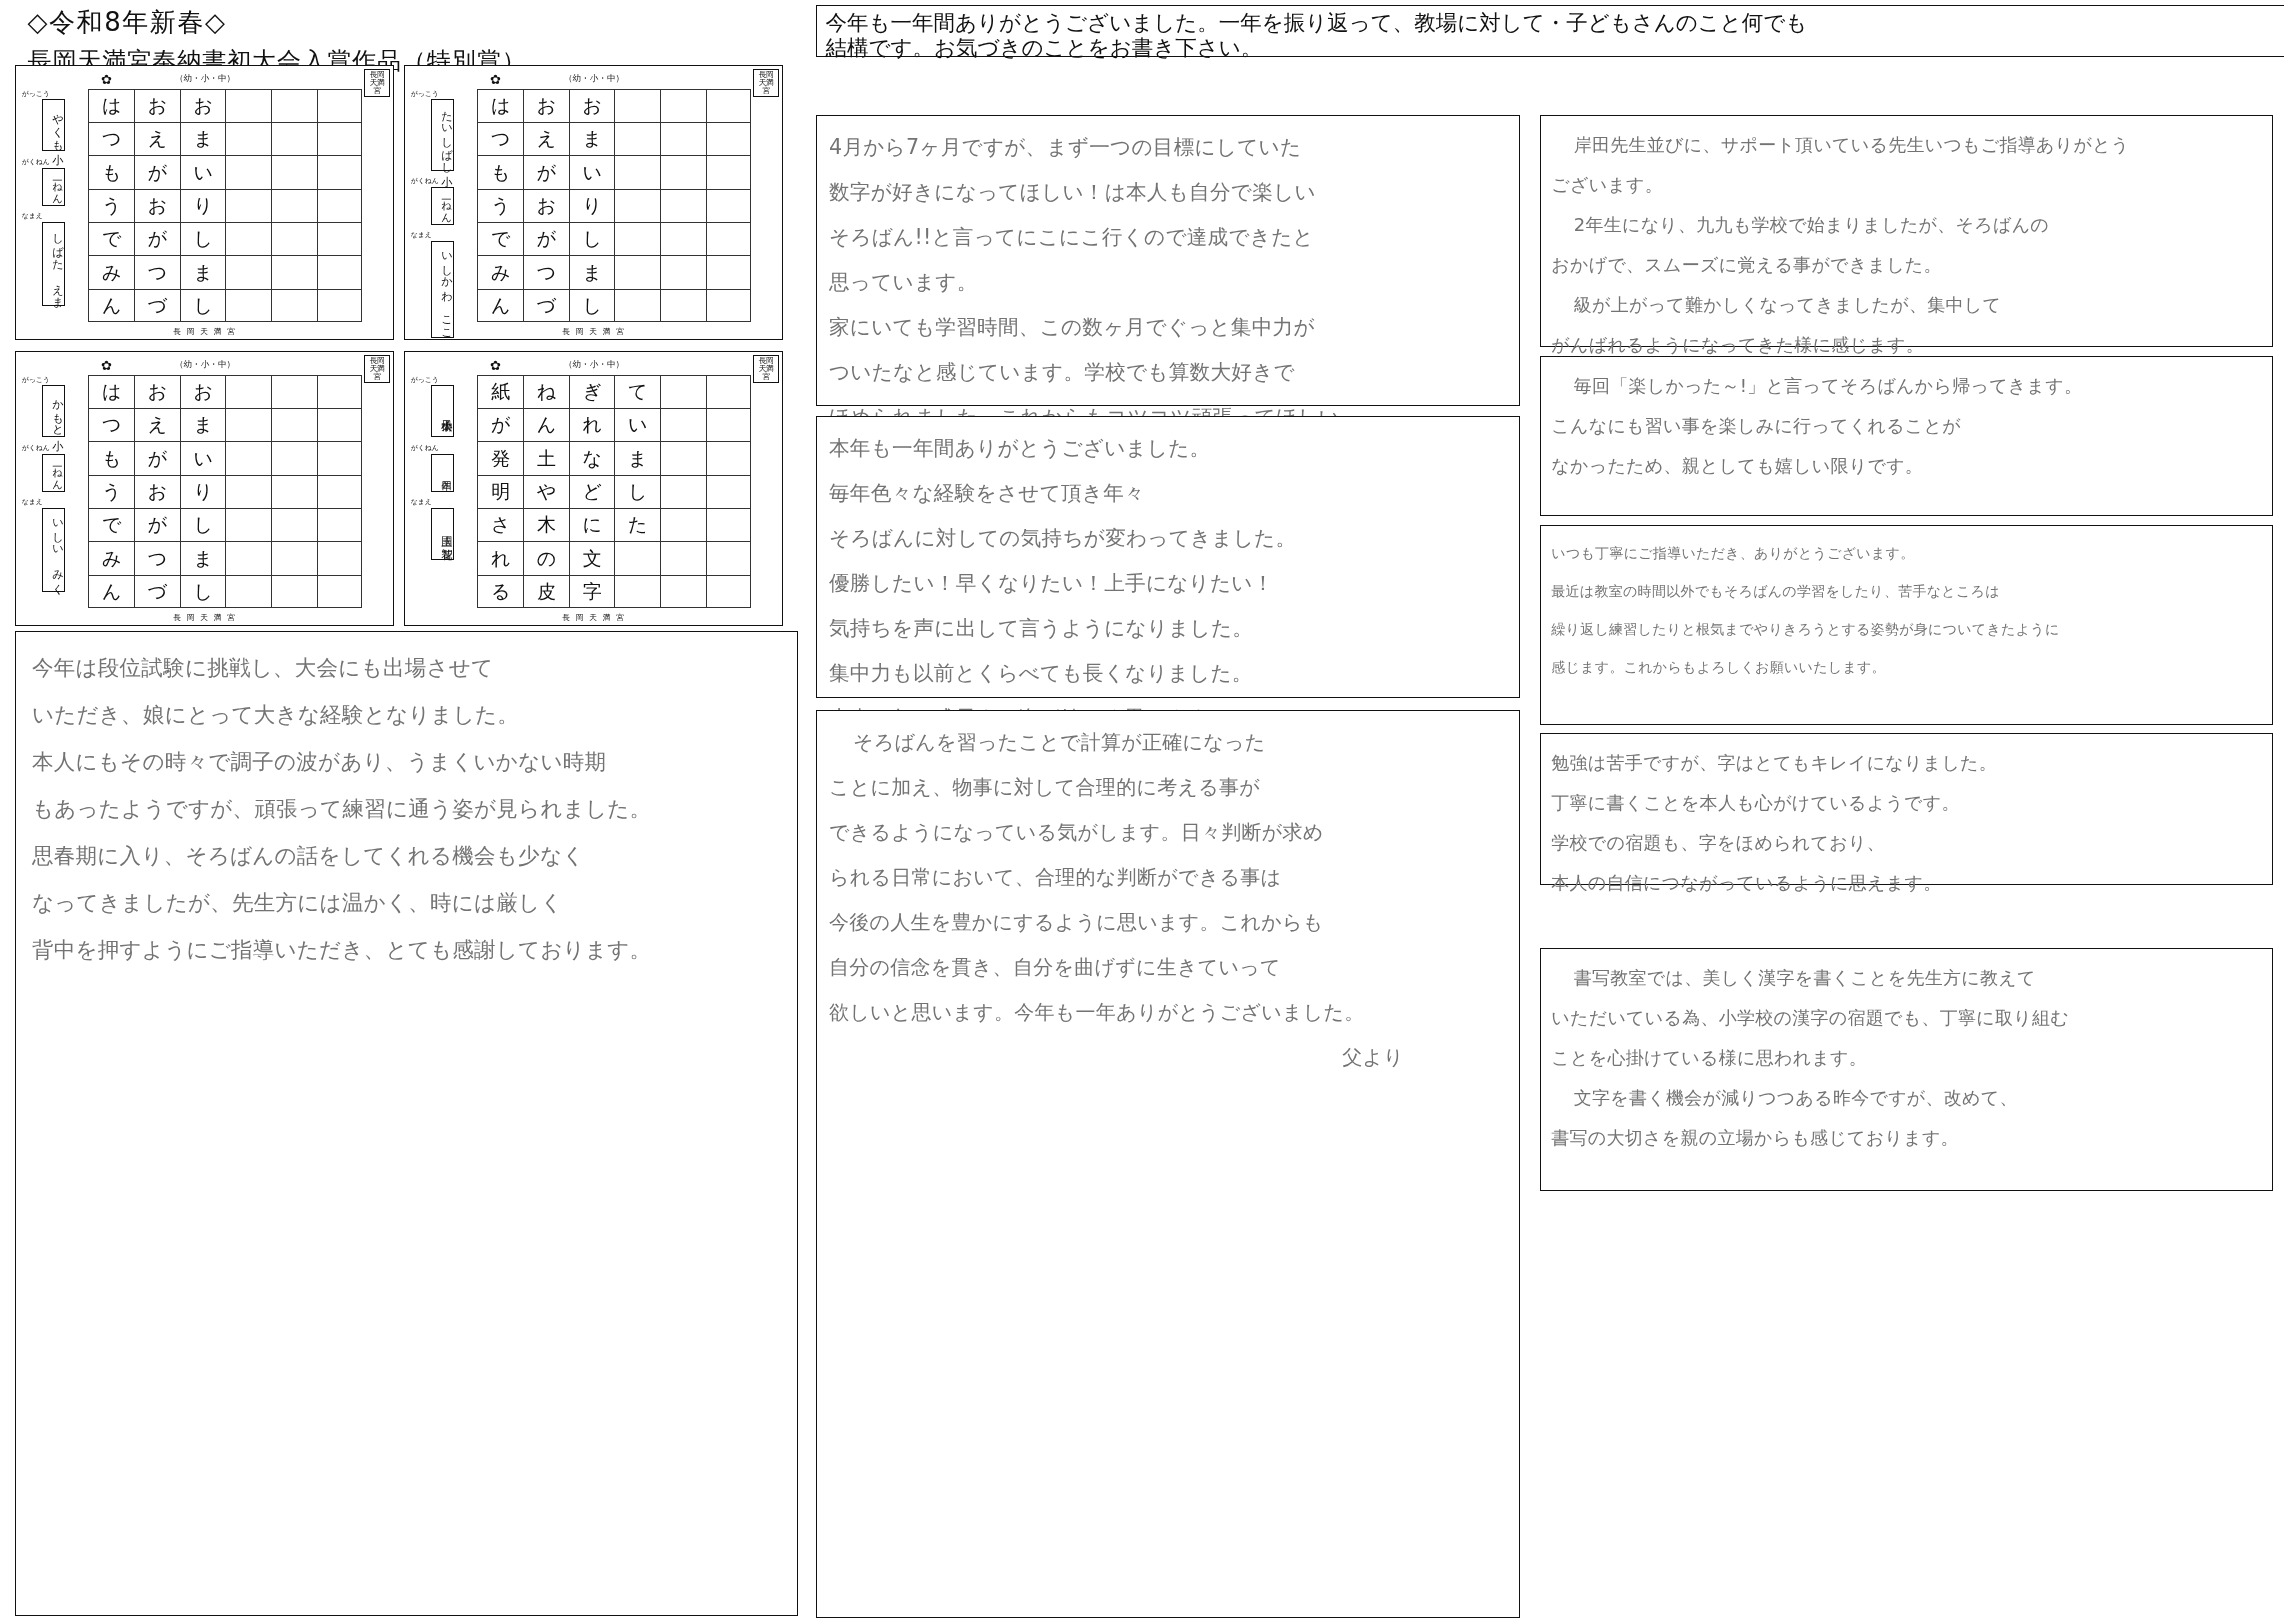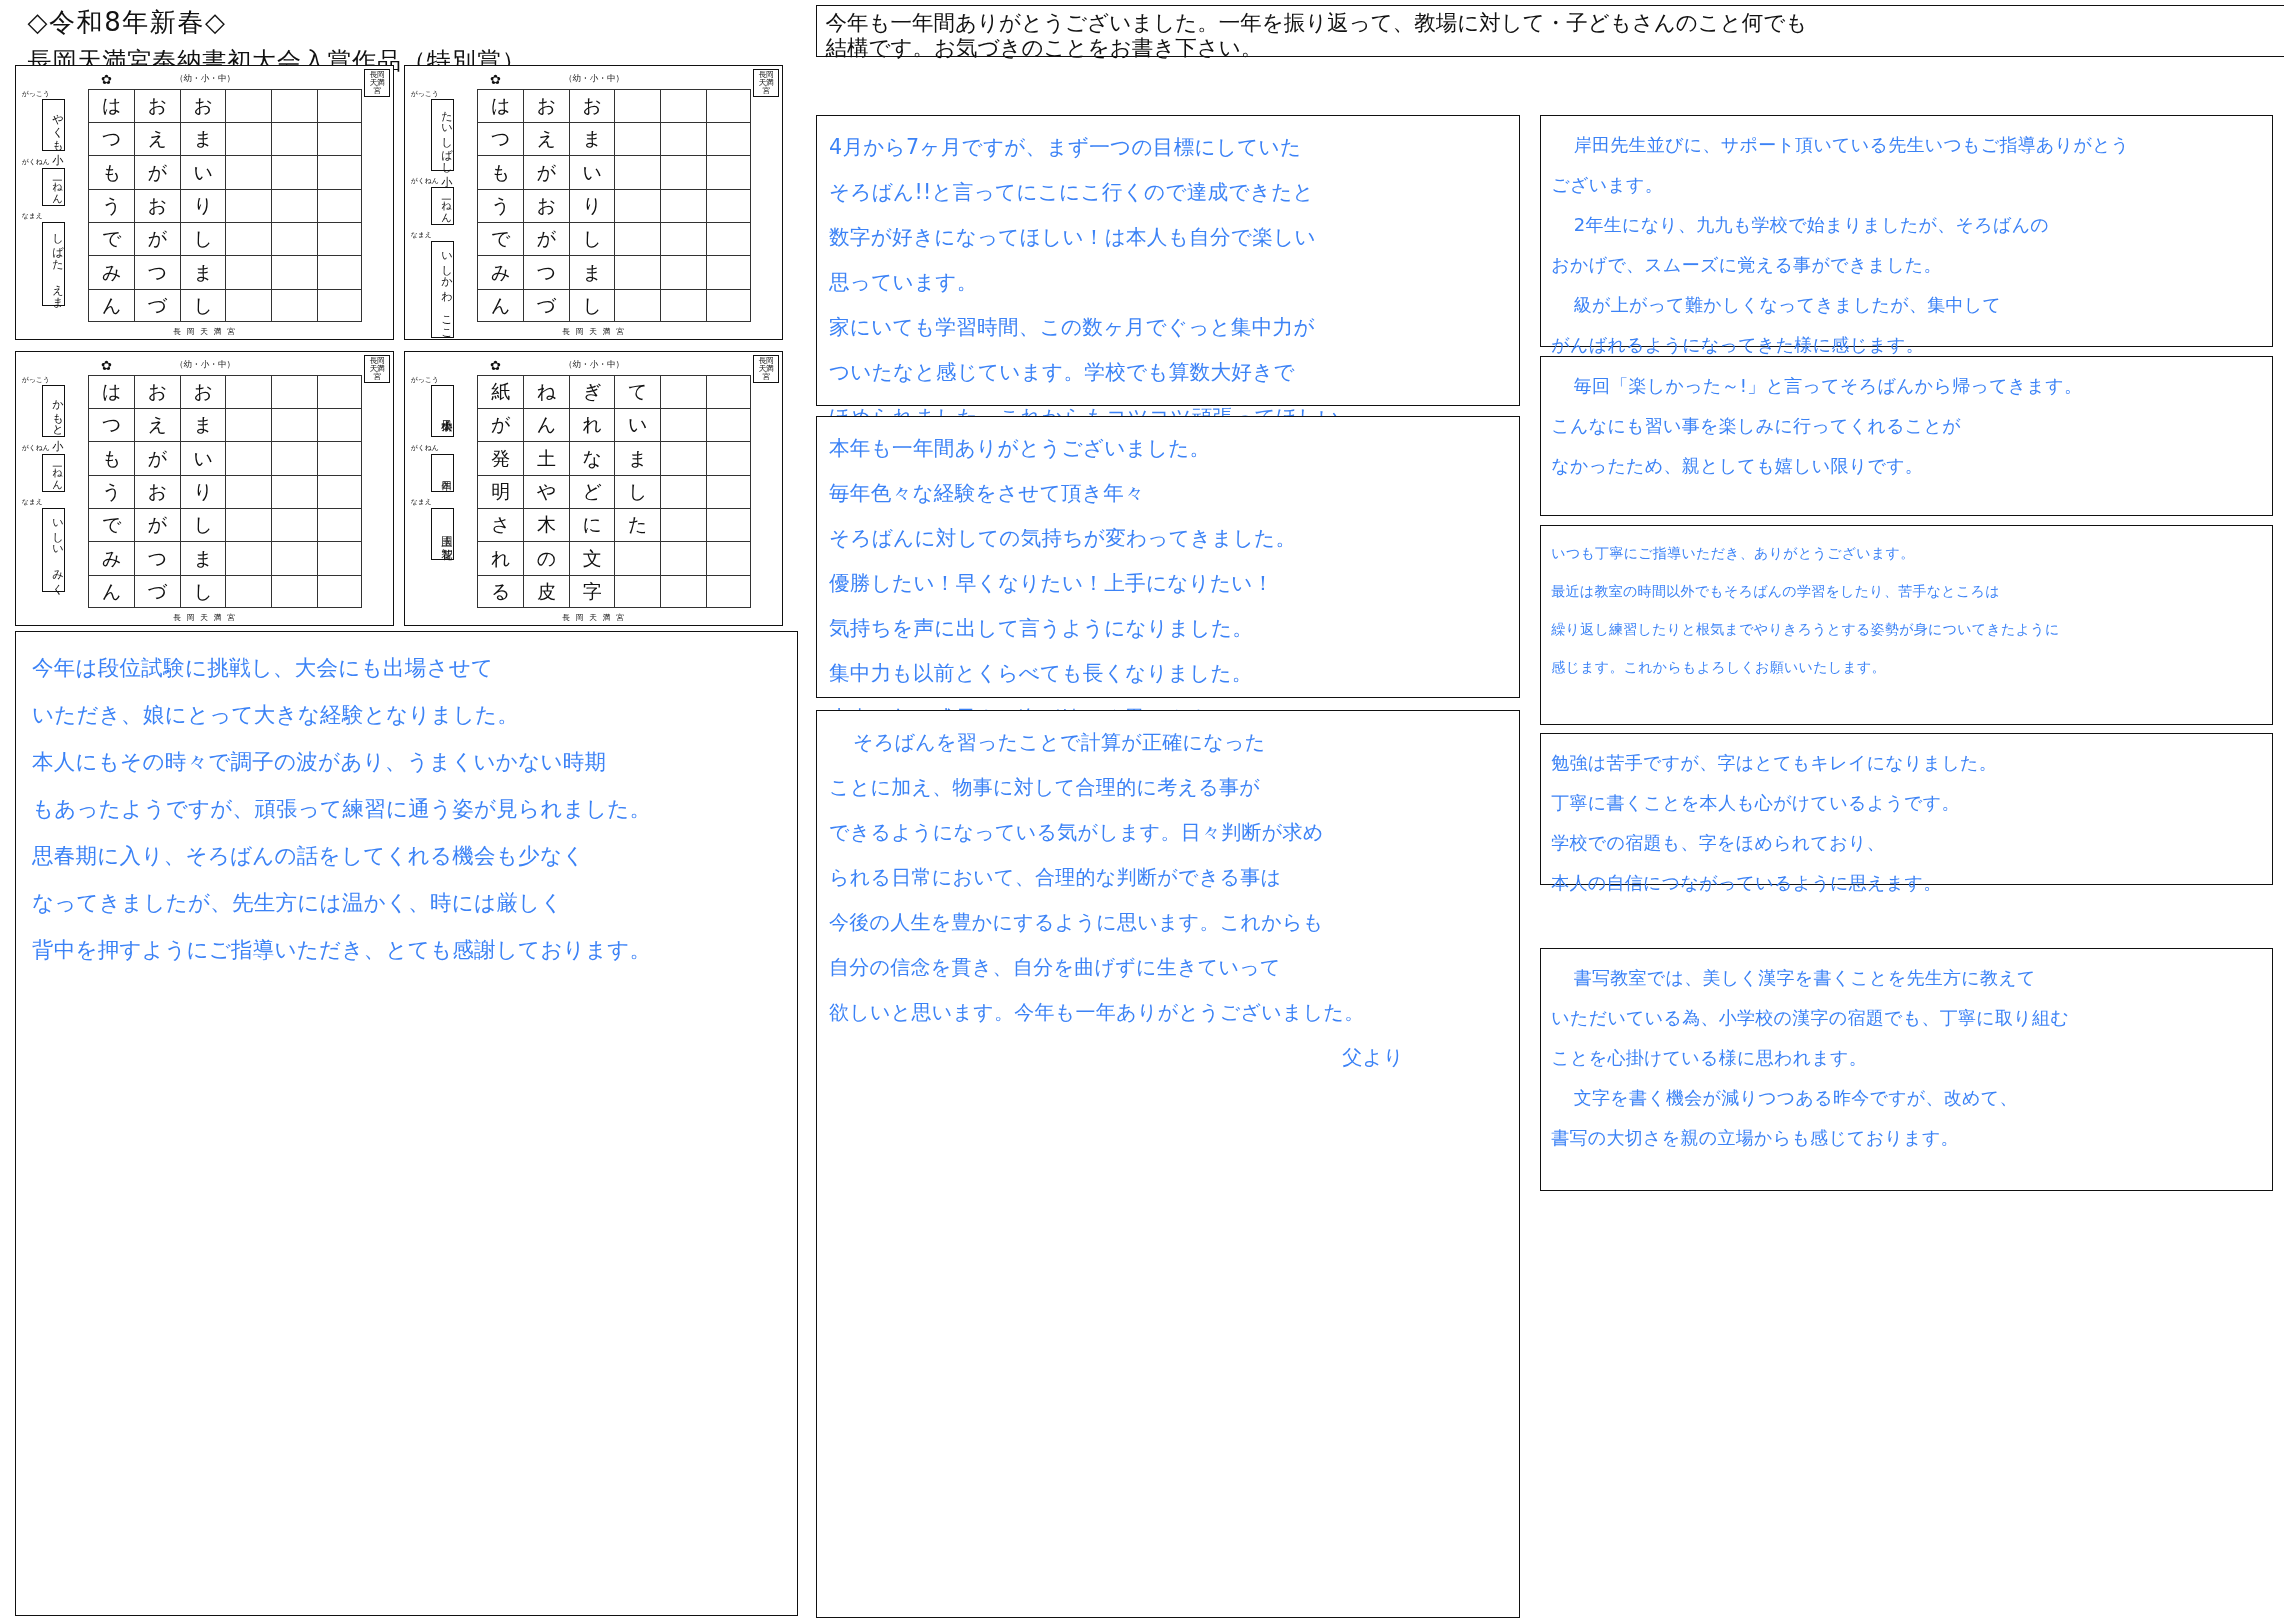--- a/index.html
+++ b/index.html
@@ -10,21 +10,21 @@
     background: #ffffff;
     font-family: "Liberation Sans", sans-serif;
     color: #111;
     position: relative;
     overflow: hidden;
   }
 
   
   .hand {
     font-family: "DejaVu Sans", sans-serif;
-    color: #3b82f6;
+    color: #737373;
     letter-spacing: 0.02em;
   }
 
   
   #left-column {
     position: absolute;
     left: 6.9px;
     top: 5.2px;
     width: 800px;
     height: 1613px;
@@ -752,22 +752,22 @@
 
 <div id="mid-column">
 
   <div id="header-note">
     <div>今年も一年間ありがとうございました。一年を振り返って、教場に対して・子どもさんのこと何でも</div>
     <div>結構です。お気づきのことをお書き下さい。</div>
   </div>
 
   <div id="mid-1" class="note-box hand">
     <div class="line">4月から7ヶ月ですが、まず一つの目標にしていた</div>
+    <div class="line">数字が好きになってほしい！は本人も自分で楽しい</div>
     <div class="line">そろばん!!と言ってにこにこ行くので達成できたと</div>
-    <div class="line">数字が好きになってほしい！は本人も自分で楽しい</div>
     <div class="line">思っています。</div>
     <div class="line">家にいても学習時間、この数ヶ月でぐっと集中力が</div>
     <div class="line">ついたなと感じています。学校でも算数大好きで</div>
     <div class="line">ほめられました。これからもコツコツ頑張ってほしい</div>
     <div class="line">です。来年もよろしくお願いいたします。</div>
   </div>
 
   <div id="mid-2" class="note-box hand">
     <div class="line">本年も一年間ありがとうございました。</div>
     <div class="line">毎年色々な経験をさせて頂き年々</div>

